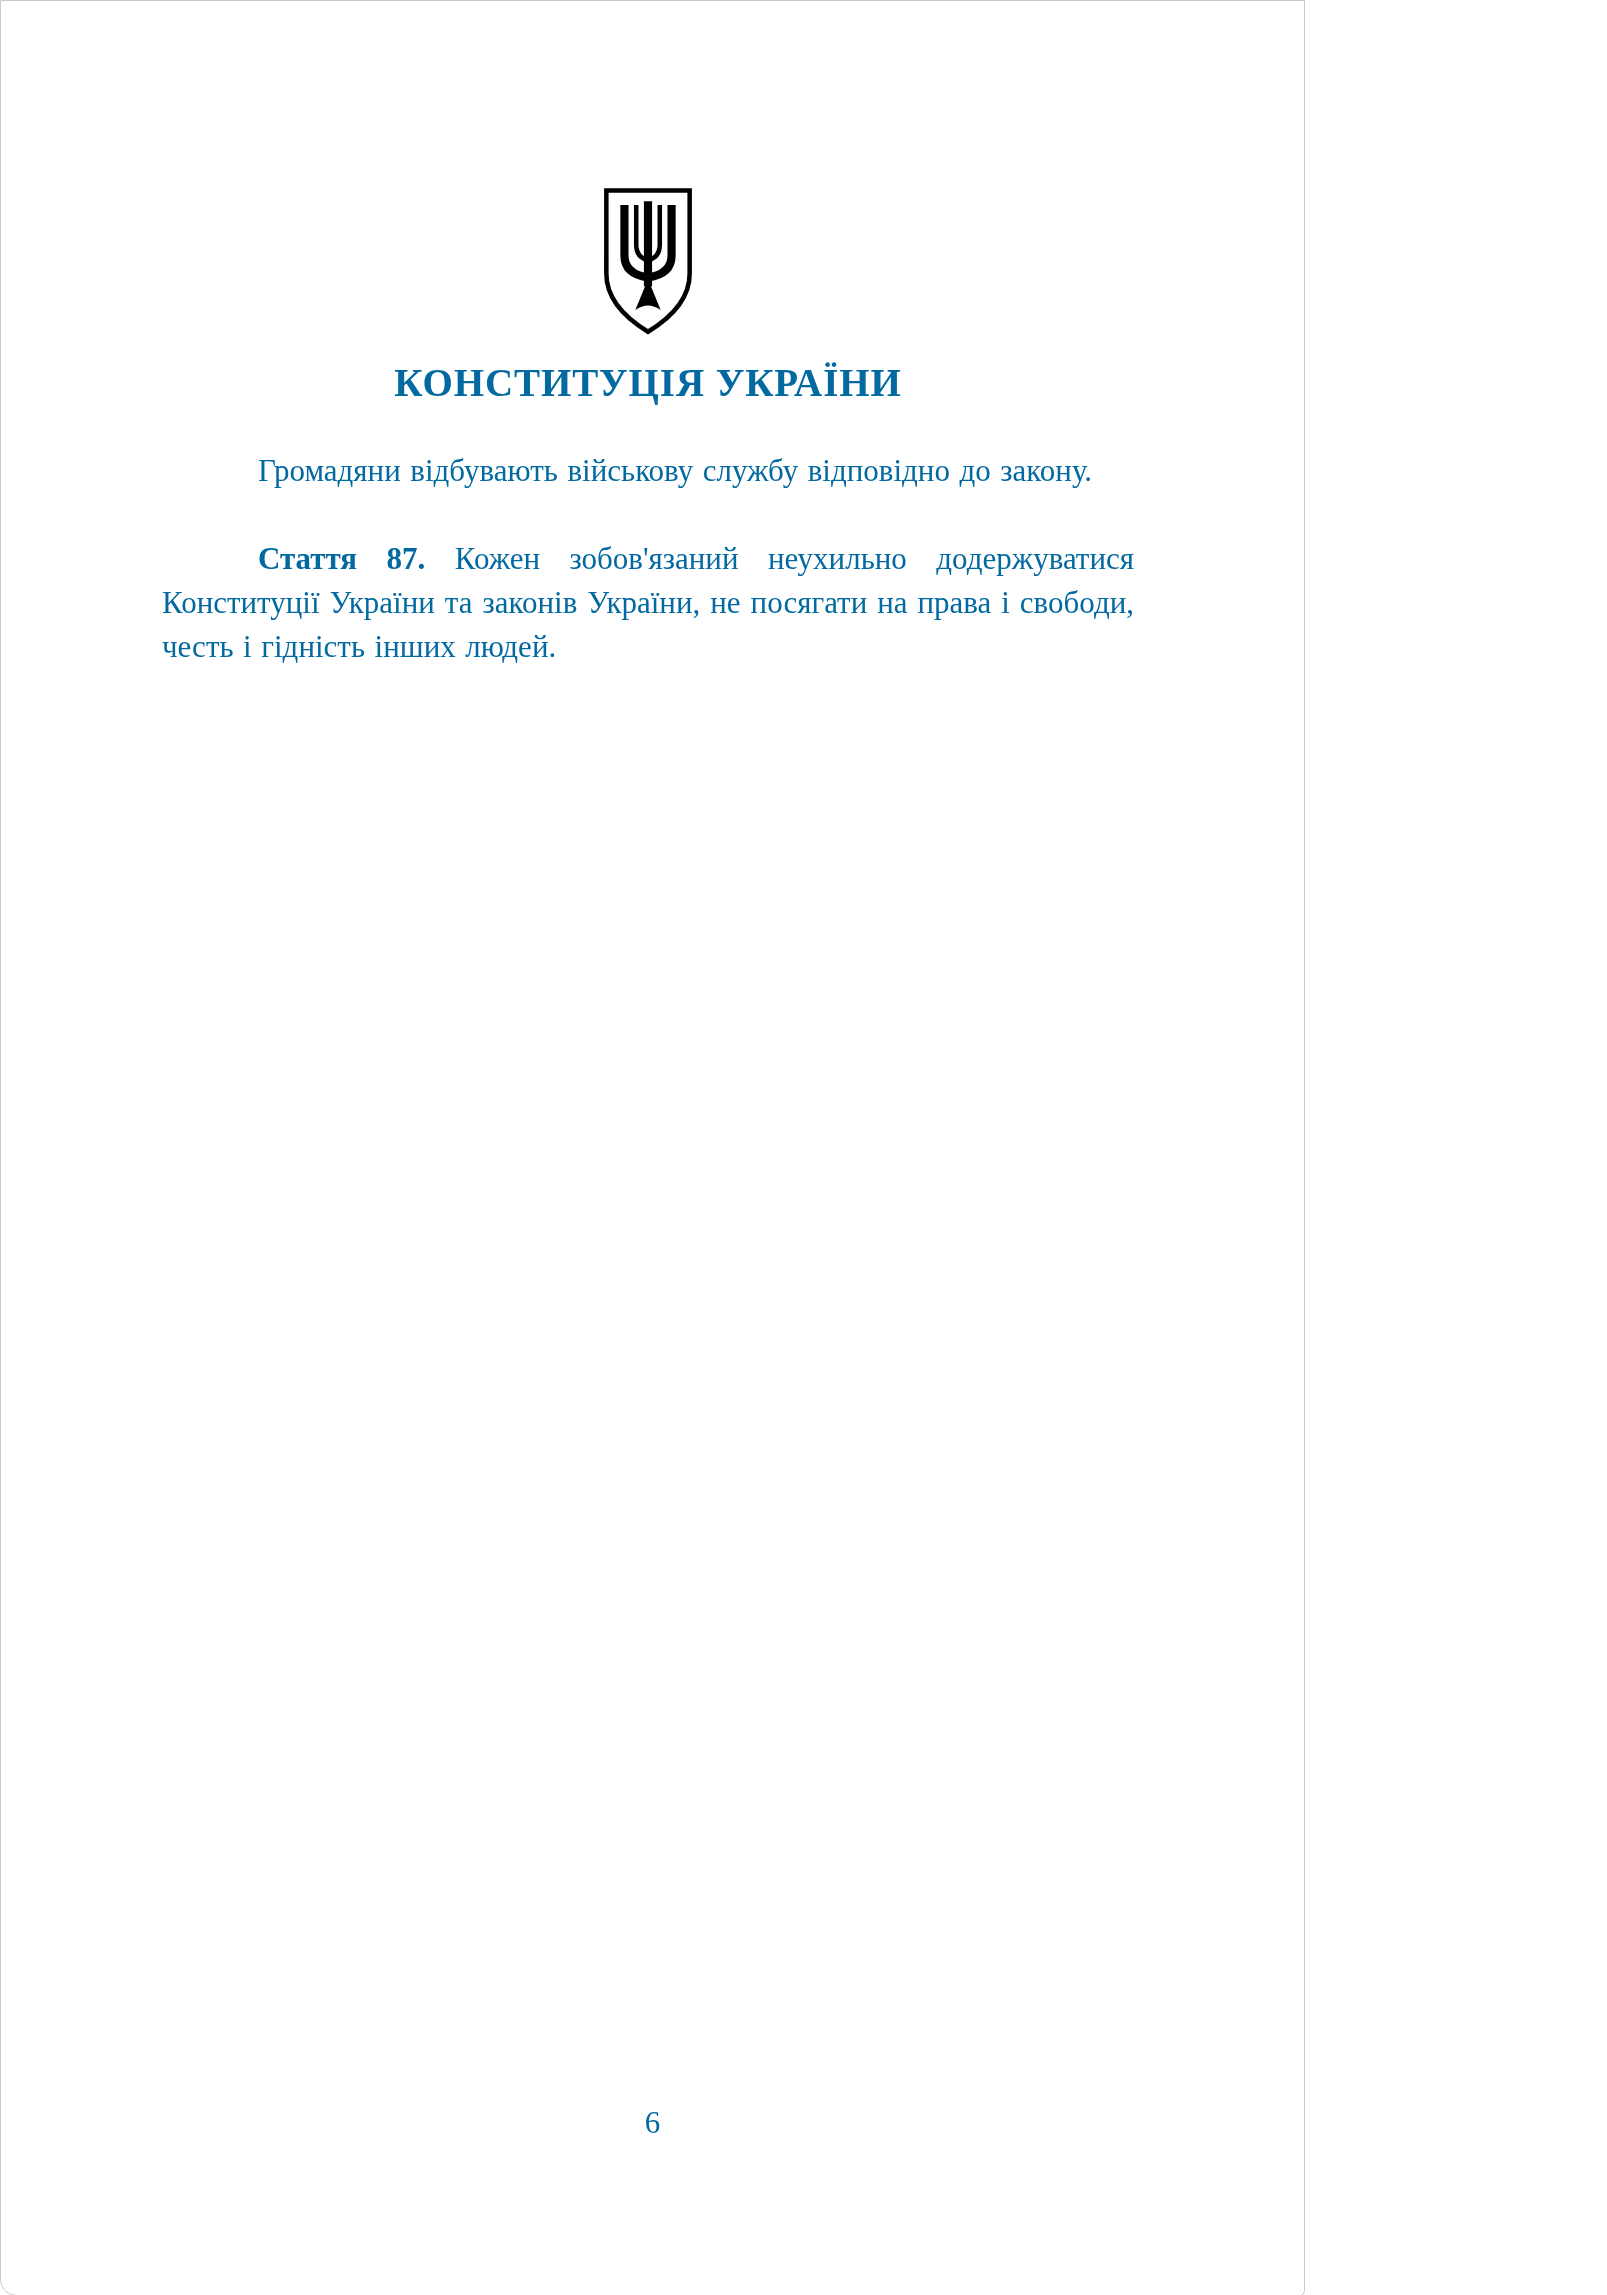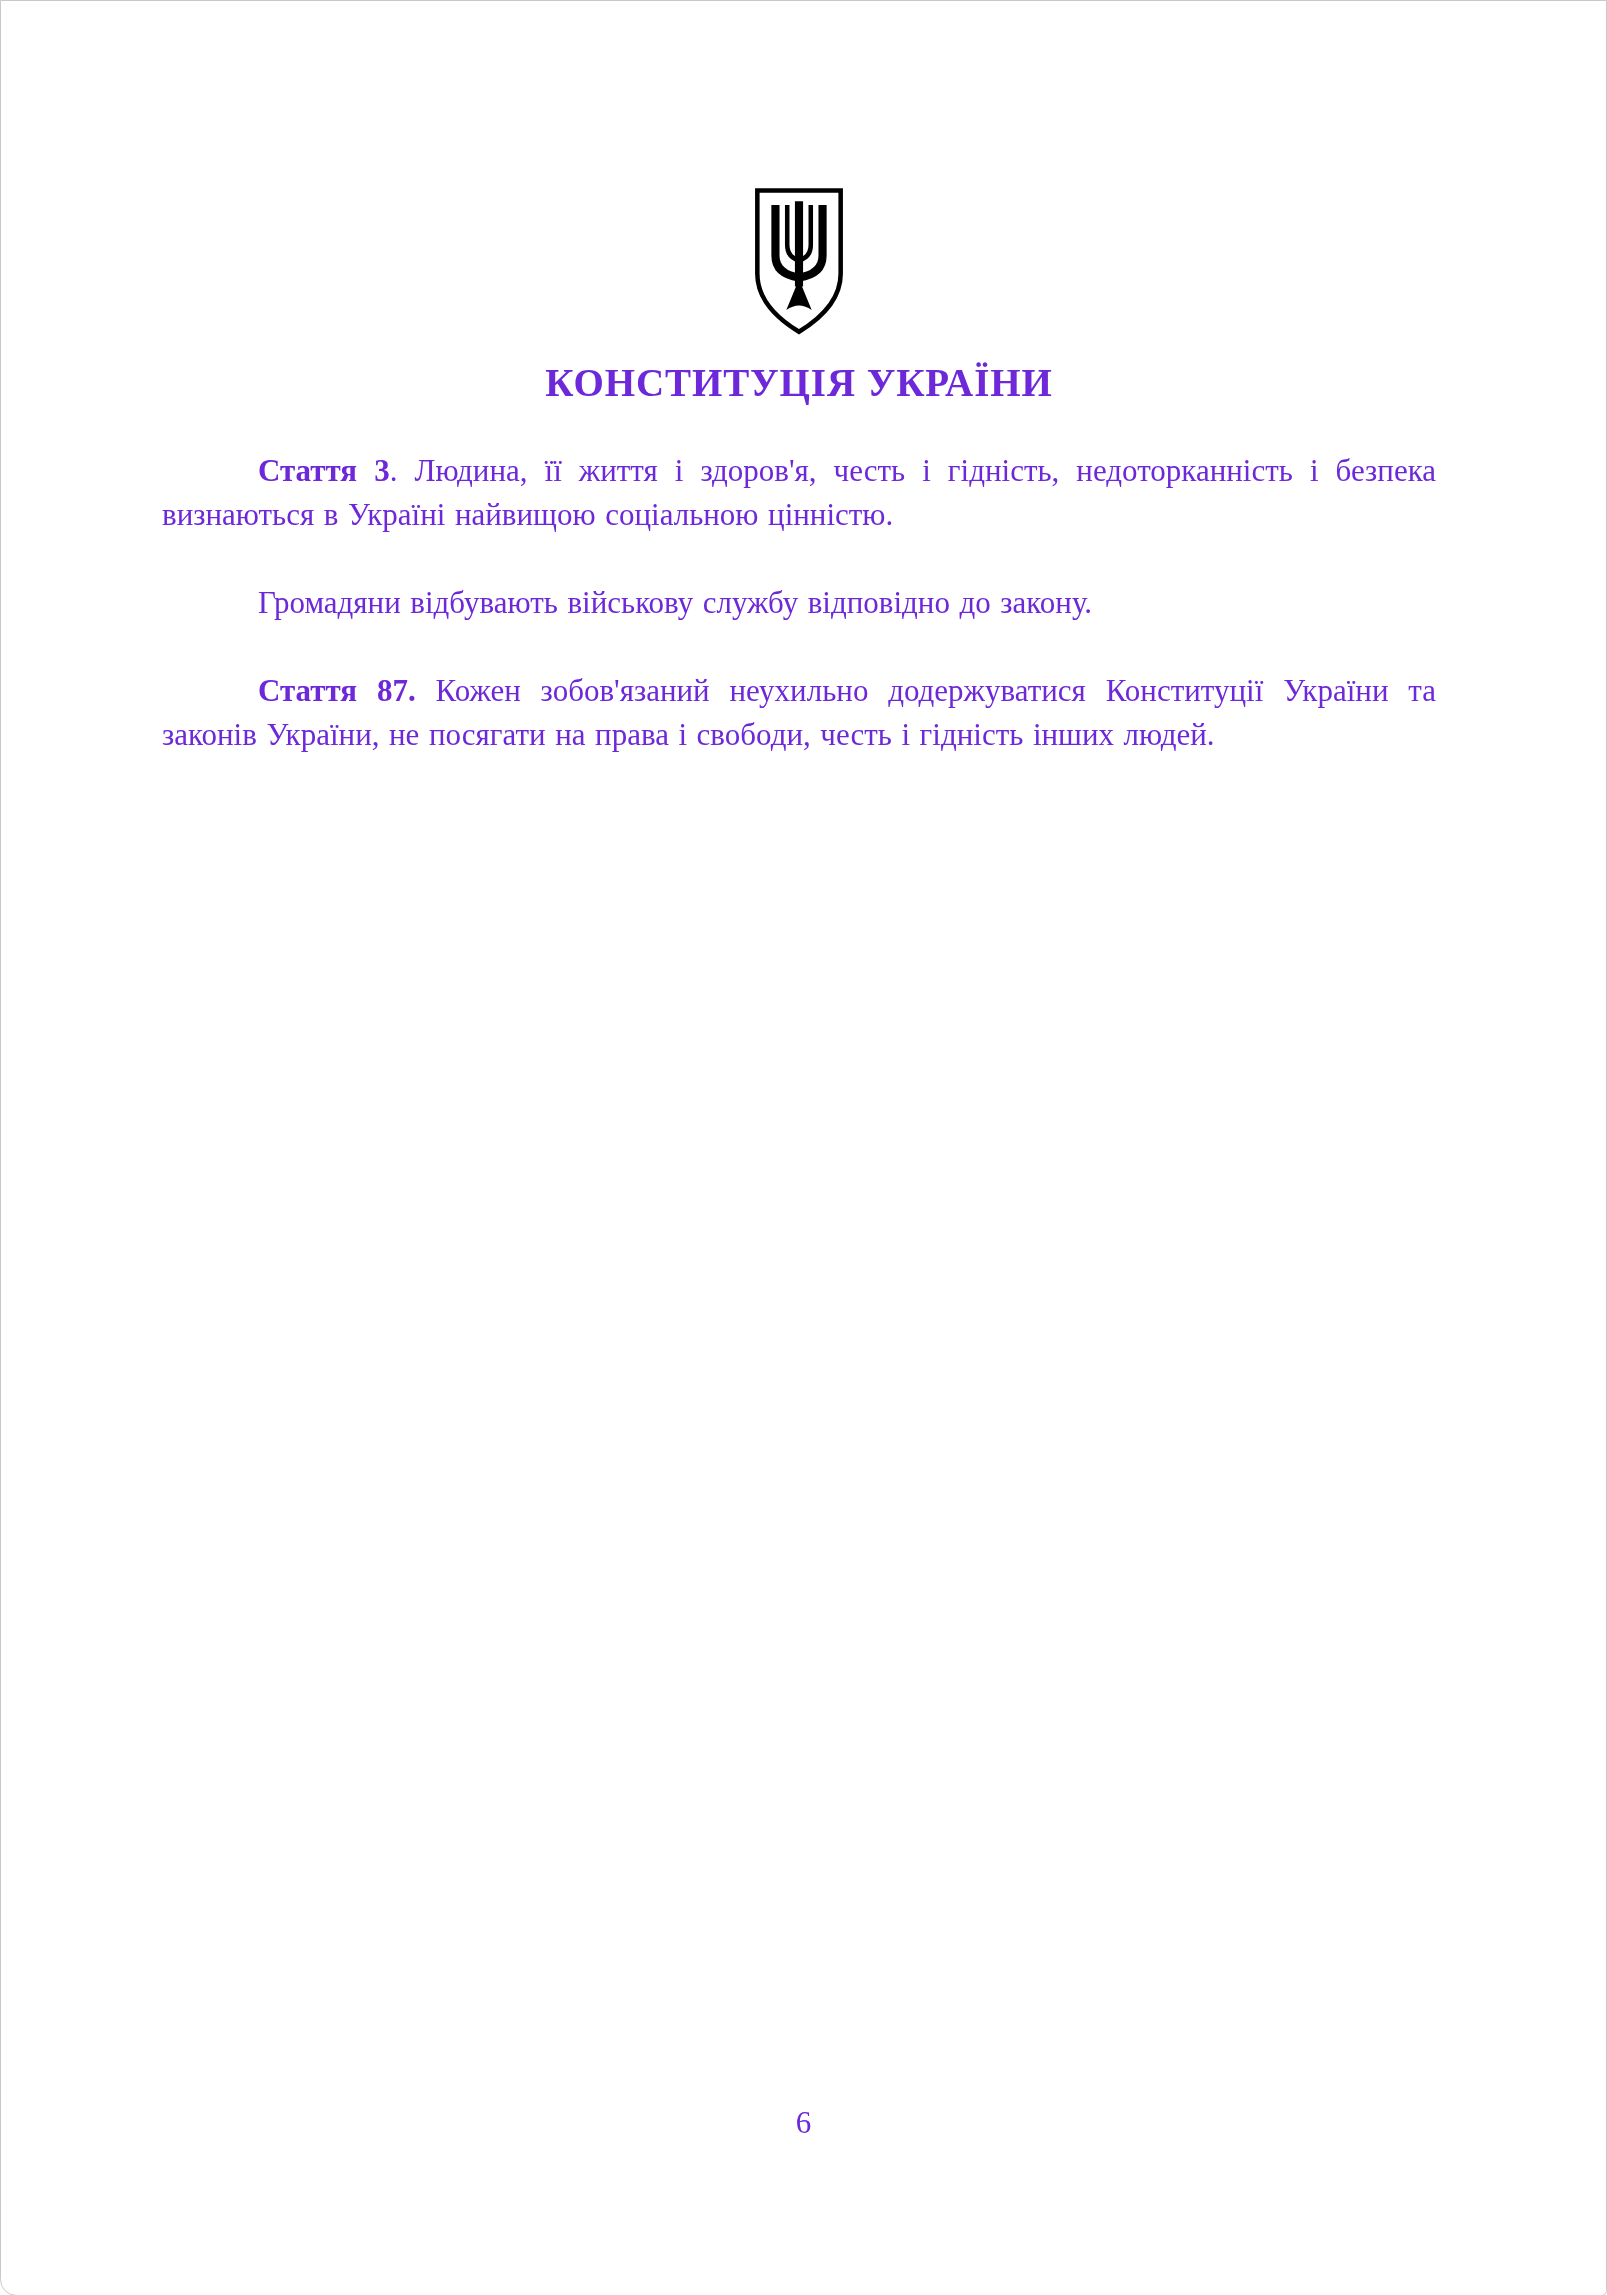--- a/index.html
+++ b/index.html
@@ -2,28 +2,28 @@
 <html style="font-size:14.7px"><head>
 <meta charset="utf-8">
 <style>
   html, body {
     margin: 0;
     padding: 0;
     background: #ffffff;
   }
   .page {
     position: relative;
-    width: 1607px;
+    width: 1305px;
     height: 2296px;
     background: #ffffff;
     box-sizing: border-box;
     border: 0.9px solid #c9c9c9;
     border-radius: 0 0 5.5px 16.5px;
     font-family: "Liberation Serif", "DejaVu Serif", serif;
-    color: #6d28d9;
+    color: #0369a1;
     overflow: hidden;
   }
   .content {
     box-sizing: border-box;
     padding: 184px 170px 0 161px;
   }
   .emblem-wrap {
     text-align: center;
     margin-bottom: 16.5px;
   }
@@ -79,21 +79,20 @@
         <path d="M34 22 V78 Q34 98 60 102 Q86 98 86 78 V22" fill="none" stroke="#000000" stroke-width="9"></path>
         <path d="M47 22 V66 Q47 80 60 83 Q73 80 73 66 V22" fill="none" stroke="#000000" stroke-width="5"></path>
         <path d="M60 18 V112" fill="none" stroke="#000000" stroke-width="9"></path>
         <path d="M60 104 L46 138 Q60 128 74 138 Z" fill="#000000"></path>
       </svg>
     </div>
 
     <h1 class="doc-title">КОНСТИТУЦІЯ УКРАЇНИ</h1>
 
     <div class="article">
-      <p class="para"><span class="lead">Стаття 3</span><span>. Людина, її життя і здоров'я, честь і гідність, недоторканність і безпека визнаються в Україні найвищою соціальною цінністю.</span></p>
     </div>
 
     <div class="article">
       <p class="para"><span class="lead"></span><span>Громадяни відбувають військову службу відповідно до закону.</span></p>
     </div>
 
     <div class="article">
       <p class="para"><span class="lead">Стаття 87.</span><span> Кожен зобов'язаний неухильно додержуватися Конституції України та законів України, не посягати на права і свободи, честь і гідність інших людей.</span></p>
     </div>
 

